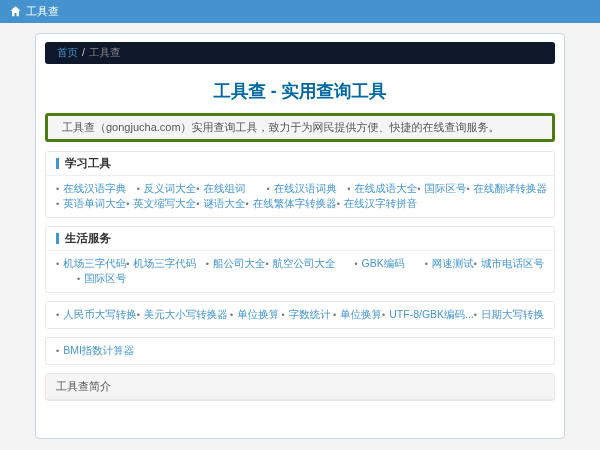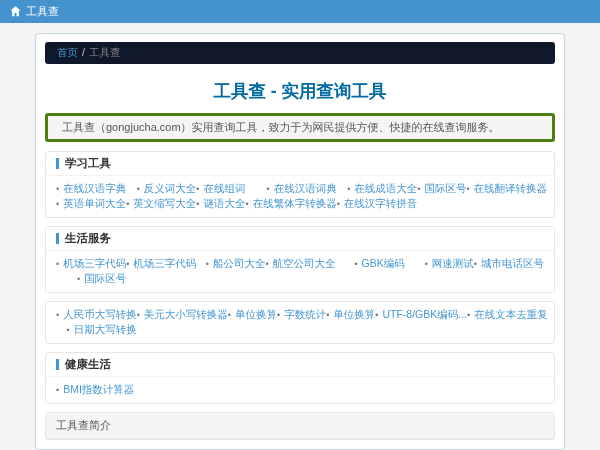--- a/index.html
+++ b/index.html
@@ -197,35 +197,28 @@
   </li>
 
   <li class="link-item">
     <span class="dot">•</span><a href="#">单位换算</a>
   </li>
 
   <li class="link-item">
     <span class="dot">•</span><a href="#">UTF-8/GBK编码...</a>
   </li>
 
-  <li class="link-item">
-    <span class="dot">•</span><a href="#">在线文本去重复</a>
-  </li>
 
   <li class="link-item">
     <span class="dot">•</span><a href="#">日期大写转换</a>
   </li>
 </ul>
   </div>
 
   <div class="panel">
-    <div class="panel-heading">
-      <span class="accent-bar"></span>
-      <span class="sec-title">健康生活</span>
-    </div>
     <ul class="link-list">
   <li class="link-item">
     <span class="dot">•</span><a href="#">BMI指数计算器</a>
   </li>
 </ul>
   </div>
 </div>
 
   <div class="about-panel">
     <div class="about-heading">工具查简介</div>

